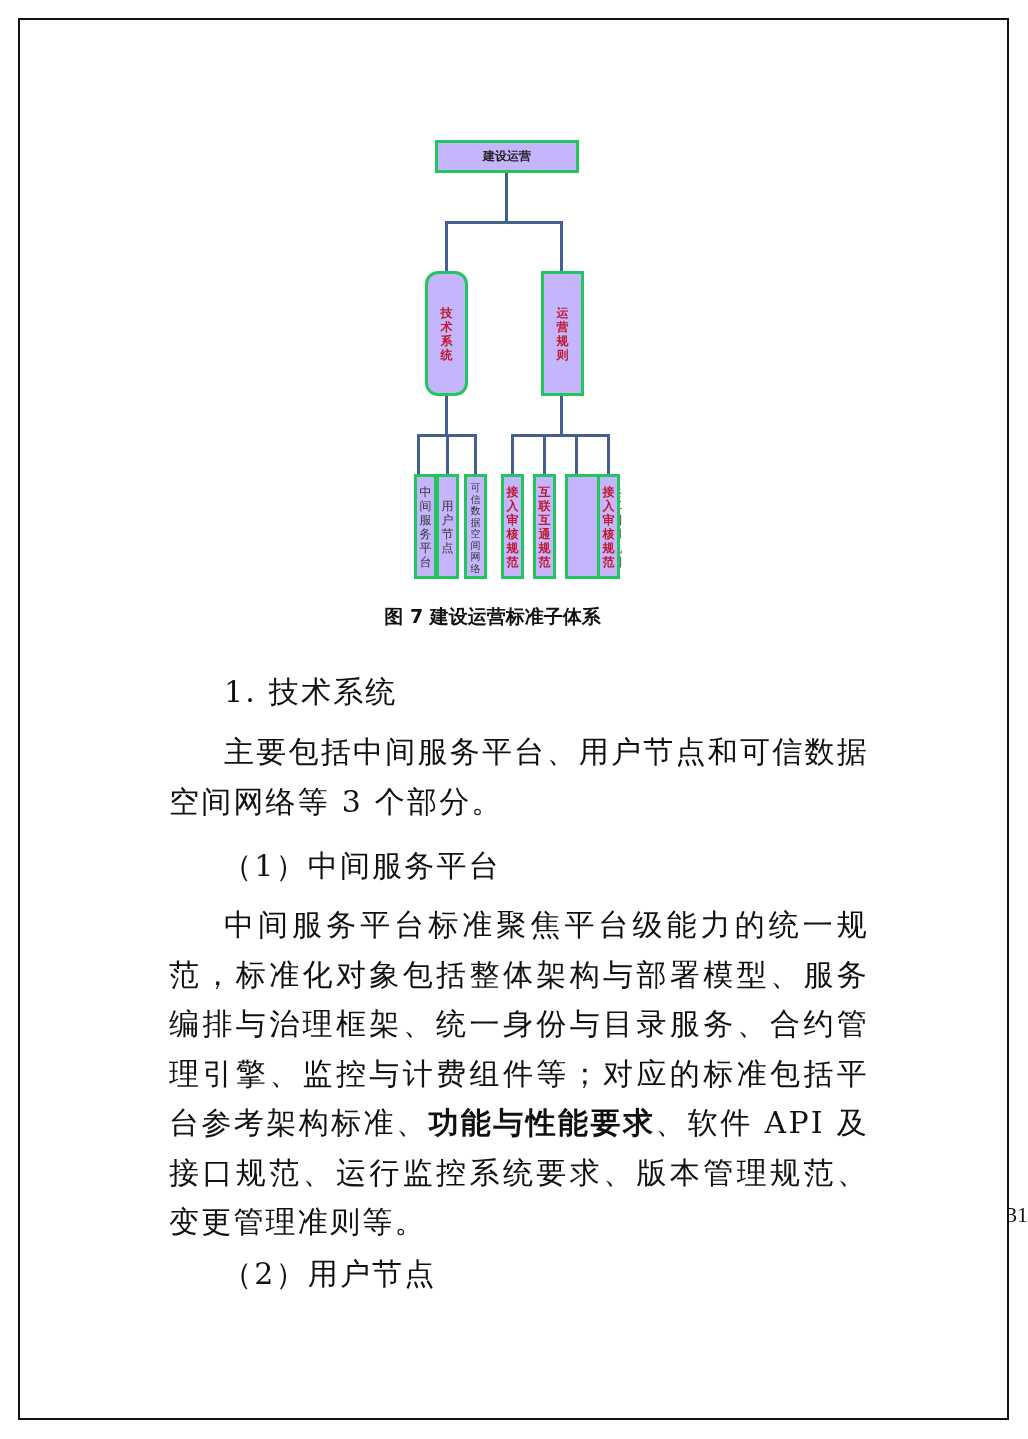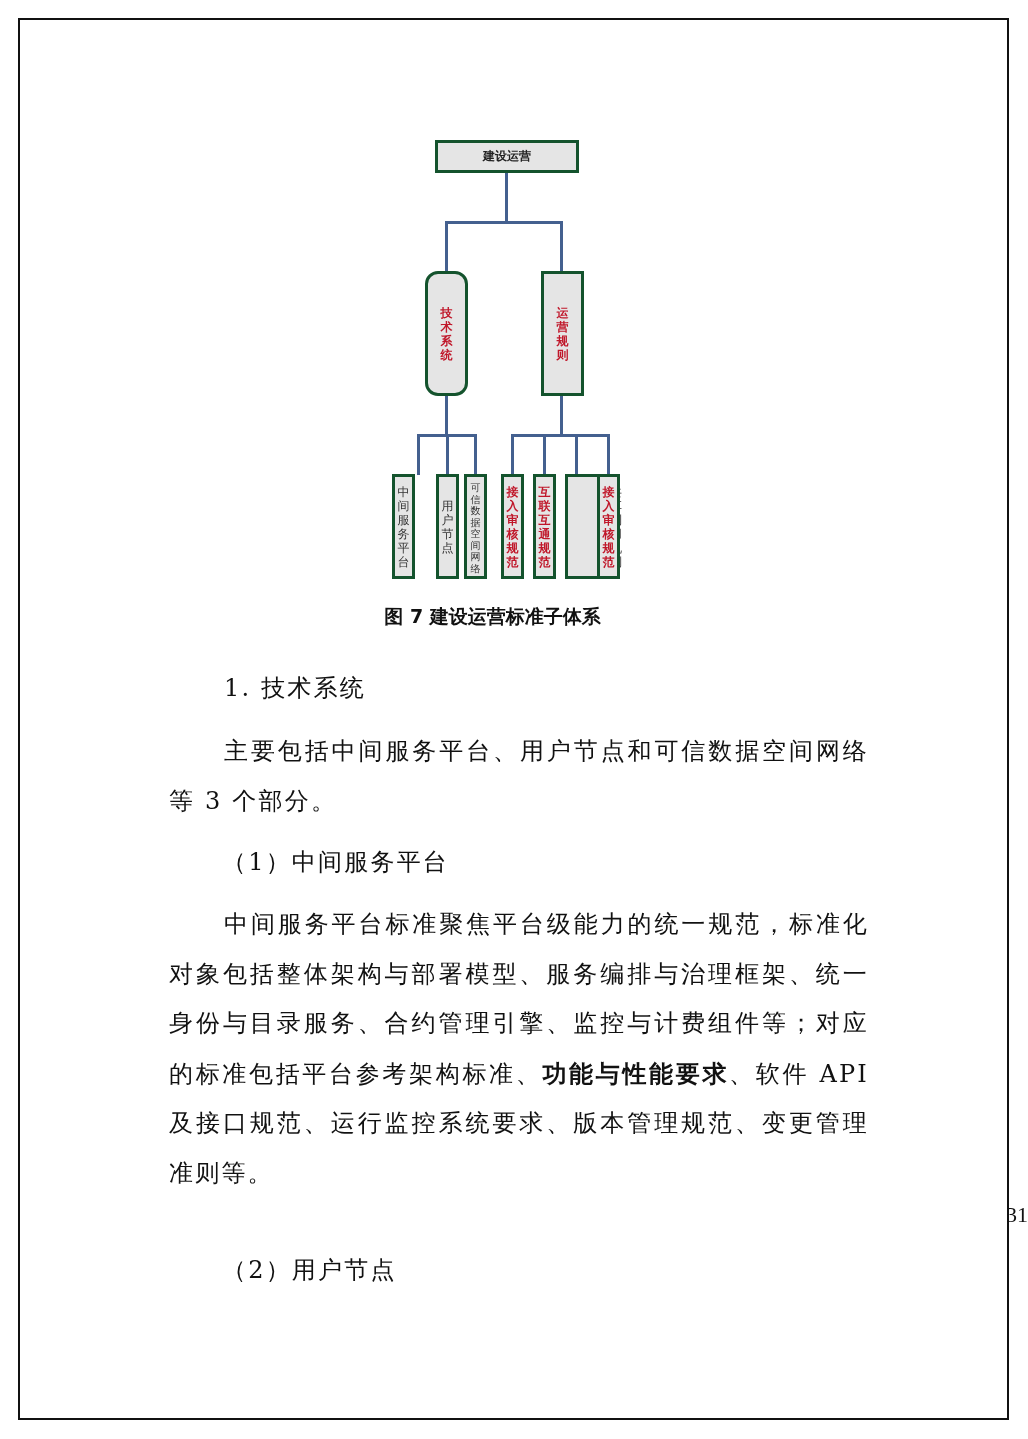--- a/index.html
+++ b/index.html
@@ -3,42 +3,42 @@
 <meta charset="utf-8">
 <style>
   html, body { margin: 0; padding: 0; background: #ffffff; }
   body { width: 1028px; height: 1439px; position: relative; overflow: hidden; }
   .page-border {
     position: absolute; left: 18px; top: 18px; width: 991px; height: 1402px;
     border: 2px solid #111; box-sizing: border-box;
   }
   .diagram { position: absolute; left: 0; top: 0; width: 1028px; height: 600px; }
   .box {
-    position: absolute; box-sizing: border-box; border: 3px solid #14532d;
-    background: #e5e5e5; display: flex; align-items: center; justify-content: center;
+    position: absolute; box-sizing: border-box; border: 3px solid #22c55e;
+    background: #c4b5fd; display: flex; align-items: center; justify-content: center;
   }
   .box.root { left: 435px; top: 140px; width: 144px; height: 33px;
     font-family: "DejaVu Sans", sans-serif; font-weight: bold; font-size: 12px; color: #222; }
   .box.mid { width: 43px; height: 125px; top: 271px; }
   .box.leaf { width: 23px; height: 105px; top: 474px; align-items: flex-start; padding-top: 8px; }
   .vtext {
     font-family: "DejaVu Sans", sans-serif; font-size: 12px; line-height: 14px;
     width: 13px; text-align: center; word-break: break-all; letter-spacing: 0;
   }
   .vtext.red { color: #c0172a; font-weight: bold; }
   .vtext.dark { color: #333; }
   .vtext.small { font-size: 10px; line-height: 11.5px; width: 11px; }
   .line { position: absolute; background: #44608f; }
   .caption {
     position: absolute; left: 0; width: 985px; top: 604px; text-align: center;
     font-family: "DejaVu Sans", sans-serif; font-weight: bold; font-size: 19px; color: #111;
   }
   .text {
     position: absolute; font-family: "DejaVu Serif", "Liberation Serif", serif;
-    font-size: 24px; color: #111; letter-spacing: 2.2px;
+    font-size: 30px; color: #111; letter-spacing: 2.2px;
   }
   .para { left: 169px; width: 700px; line-height: 49.5px; text-indent: 55px; text-align: justify; }
   .heading { left: 224px; }
   .bold { font-weight: bold; }
   .page-num {
     position: absolute; left: 0; width: 1028px; top: 1202px; text-align: right;
     font-family: "Liberation Serif", serif; font-size: 22px; color: #111;
   }
 </style>
 </head>
@@ -70,21 +70,21 @@
     <span>建设运营</span>
   </div>
 
   <div class="box mid" style="left:425px;border-radius:13px;">
     <span class="vtext red">技术系统</span>
   </div>
   <div class="box mid" style="left:541px;">
     <span class="vtext red">运营规则</span>
   </div>
 
-  <div class="box leaf" style="left:392px;">
+  <div class="box leaf" style="left:414px;">
     <span class="vtext dark">中间服务平台</span>
   </div>
   <div class="box leaf" style="left:436px;padding-top:22px;">
     <span class="vtext dark">用户节点</span>
   </div>
   <div class="box leaf" style="left:464px;padding-top:5px;">
     <span class="vtext dark small">可信数据空间网络</span>
   </div>
 
   <div class="box leaf" style="left:501px;">

